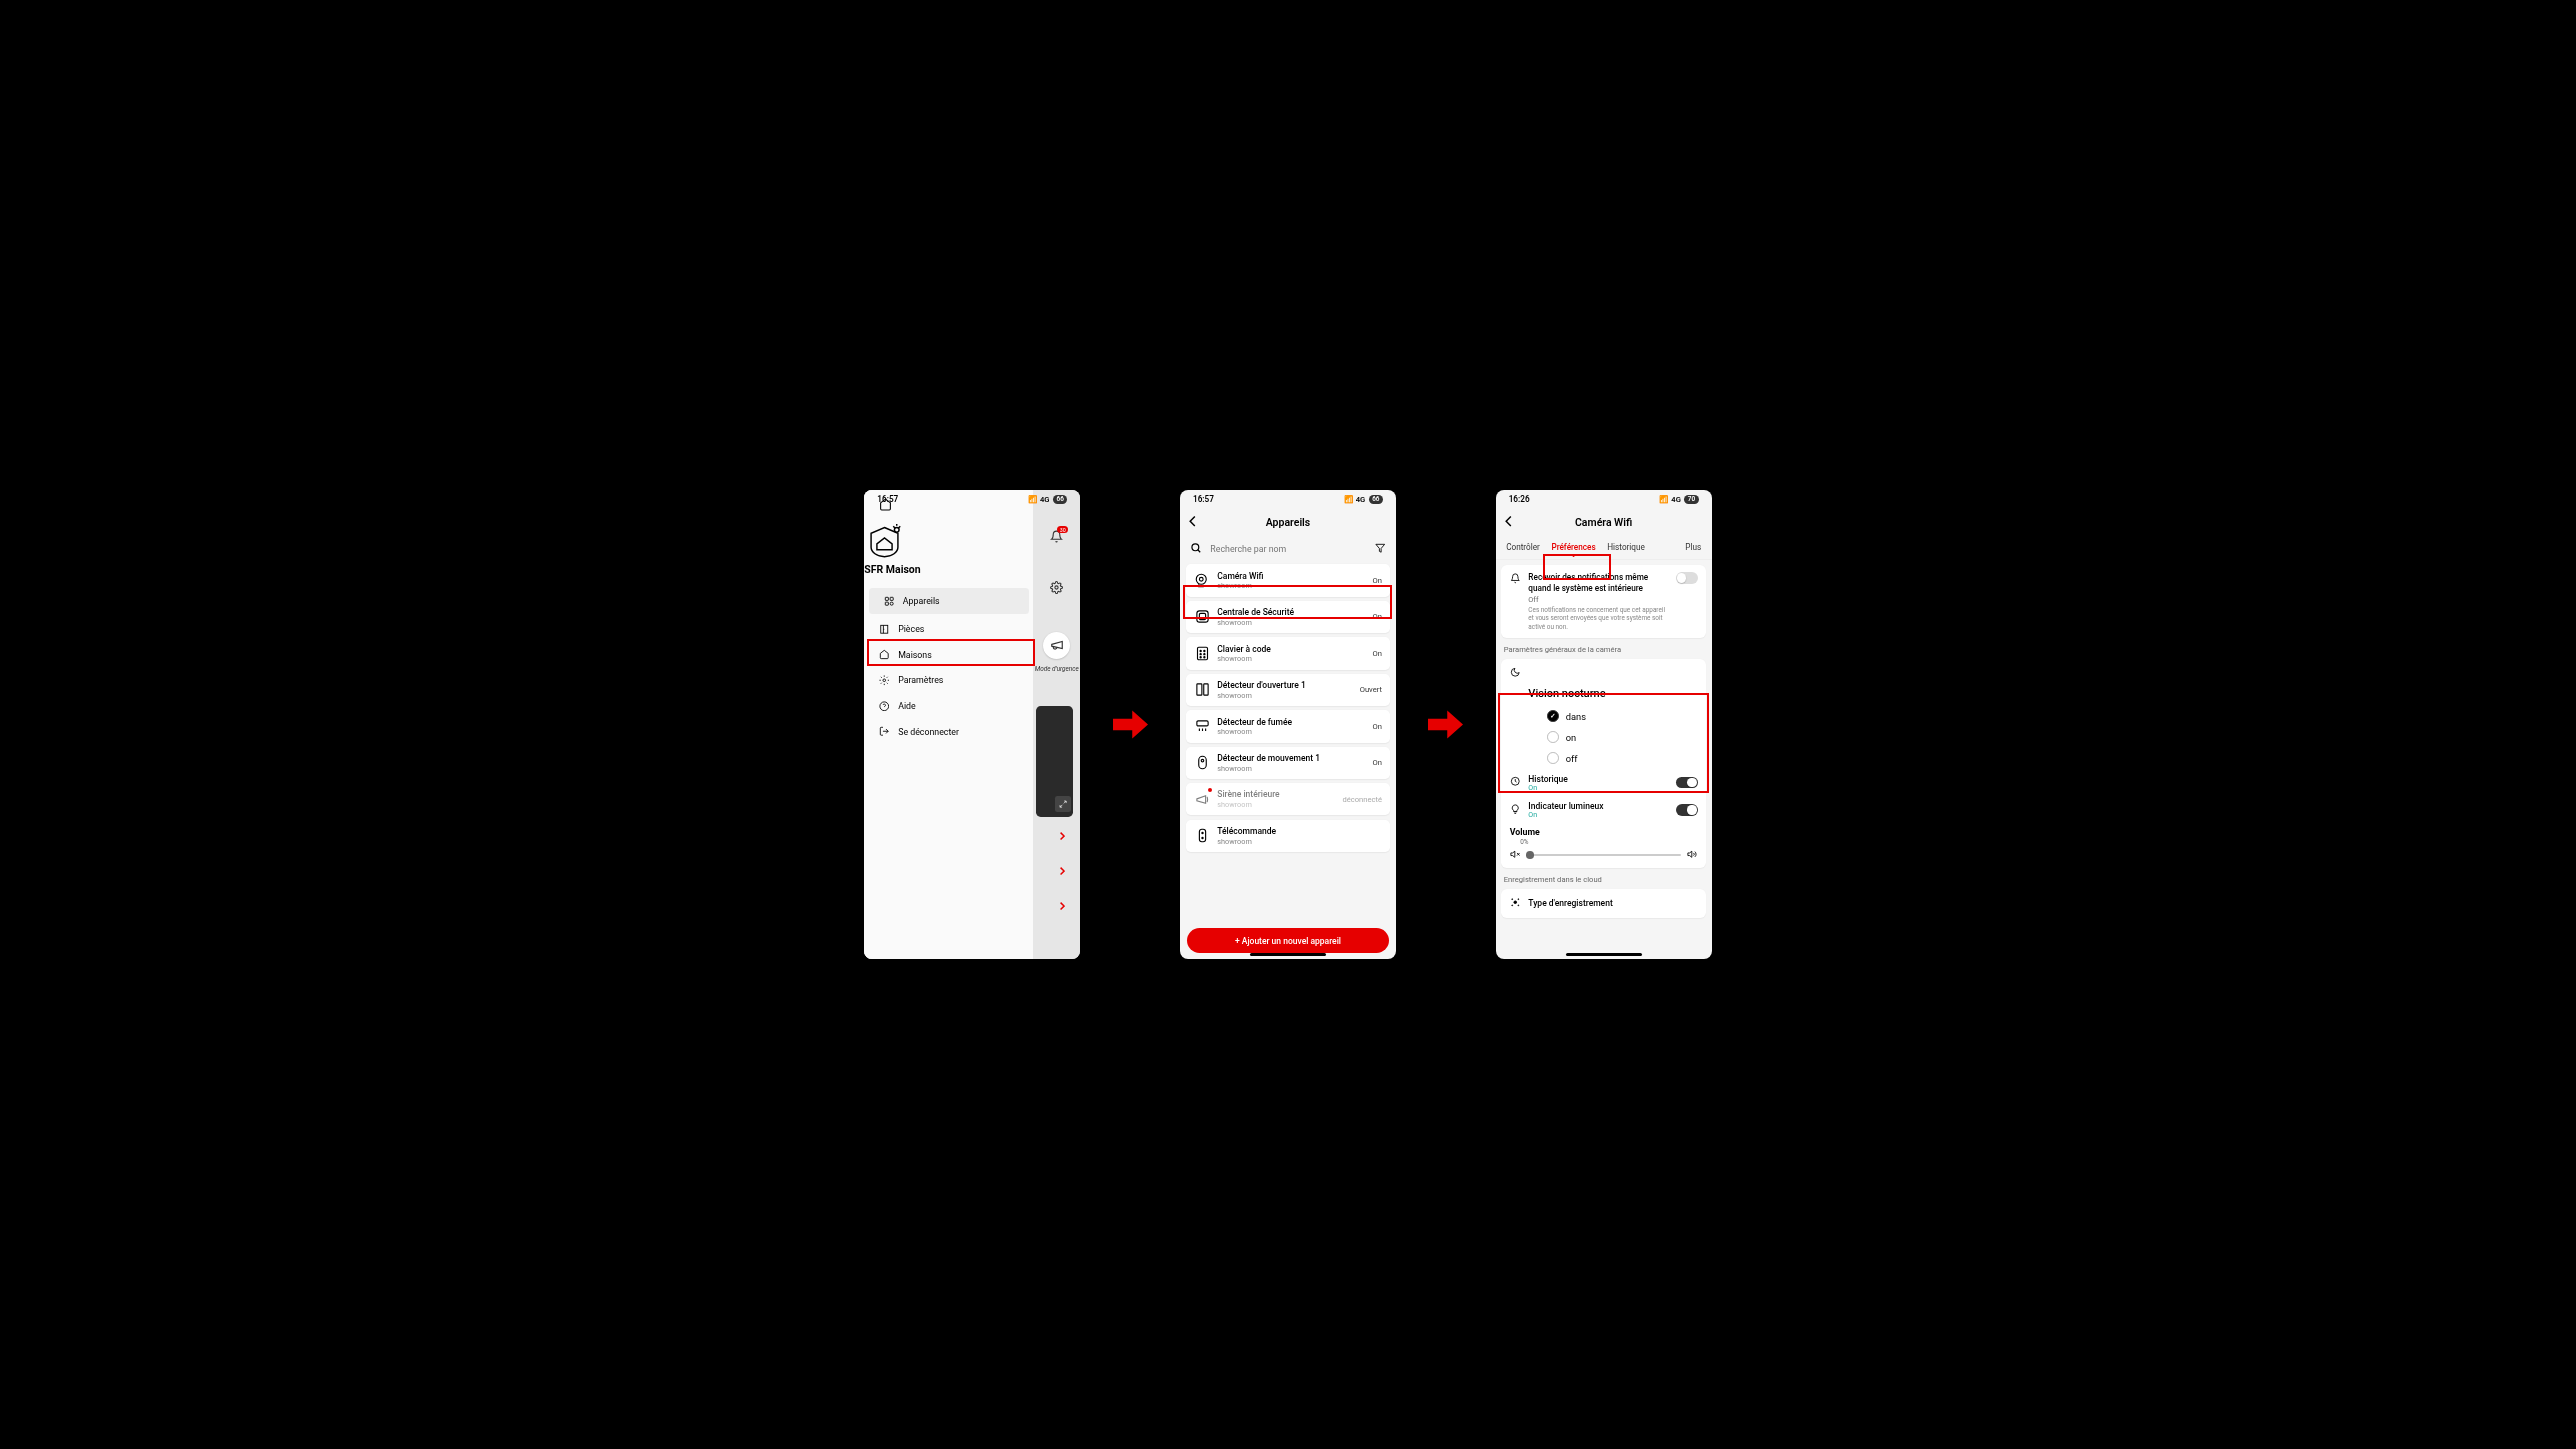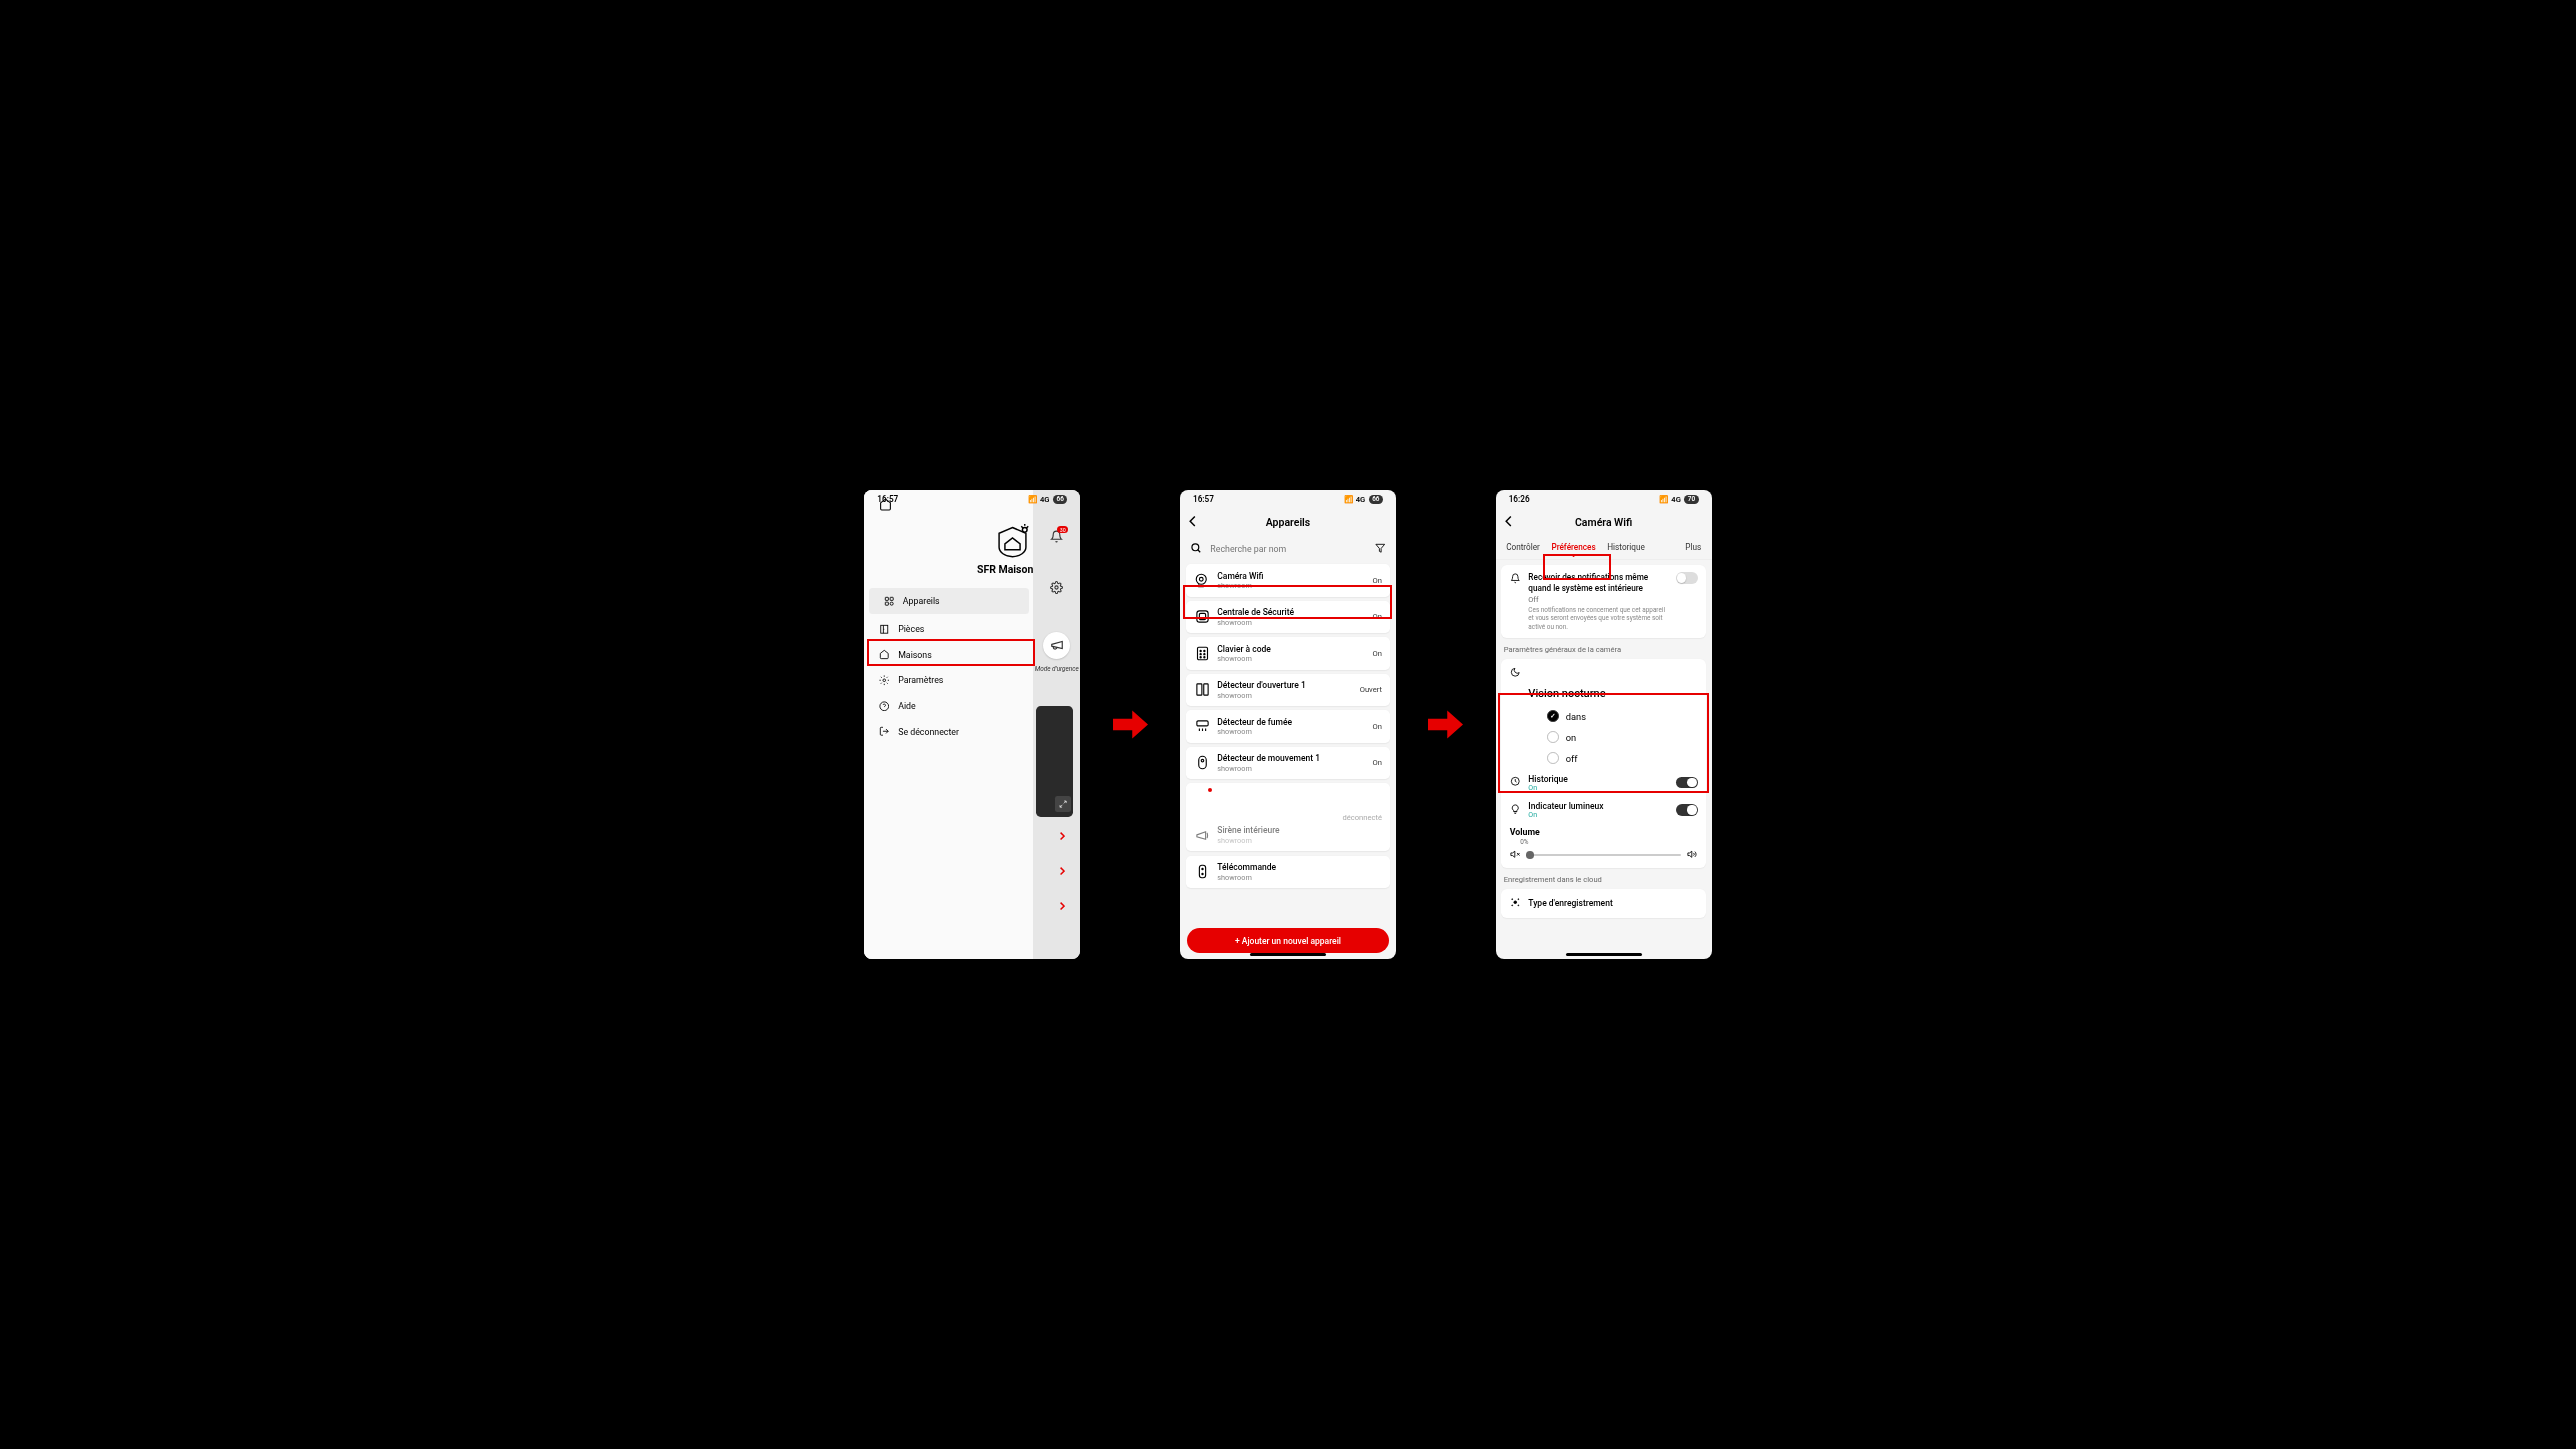--- a/index.html
+++ b/index.html
@@ -13,21 +13,21 @@
 .arrow svg { width: 100%; height: 100%; }
 .header { display: flex; align-items: center; justify-content: center; position: relative; height: 28px; }
 .header-back { position: absolute; left: 9.3px; font-size: 11.7px; }
 .header-title { font-size: 10.5px; font-weight: 600; }
 .home-indicator { position: absolute; bottom: 3.5px; left: 50%; transform: translateX(-50%); width: 76px; height: 2.3px; background: #000; border-radius: 1.8px; }
 
 .s1 { background: #f1f1f1; }
 .s1-drawer { position: absolute; left: 0; top: 0; width: 169px; height: 100%; background: #fafafa; z-index: 10; }
 .s1-bg { position: absolute; inset: 0; background: #e6e6e6; }
 .s1-status { position: relative; z-index: 20; }
-.s1-logo { display: flex; flex-direction: column; align-items: flex-end; padding: 10.5px 0 8.2px; }
+.s1-logo { display: flex; flex-direction: column; align-items: flex-start; padding: 10.5px 0 8.2px; }
 .s1-logo svg { width: 41px; height: 35px; }
 .s1-logo-title { font-size: 10.5px; font-weight: 700; margin-top: 4.7px; }
 .s1-home-ic { margin-left: 15px; margin-top: 8.2px; }
 .s1-menu { list-style: none; margin-top: 3.5px; }
 .s1-menu li { display: flex; align-items: center; gap: 8.2px; padding: 7px 14px; font-size: 8.8px; }
 .s1-menu li.active { background: #ececec; border-radius: 3.5px; margin: 2.3px 4.7px; }
 .s1-menu li .ic { width: 11.7px; height: 11.7px; display: flex; align-items: center; justify-content: center; }
 .highlight-box { border: 2.3px solid #e60000; position: absolute; pointer-events: none; z-index: 50; }
 .s1-bgcol { position: absolute; right: 0; top: 22px; width: 47px; height: calc(100% - 22px); display: flex; flex-direction: column; align-items: center; gap: 36px; padding-top: 17.5px; }
 .notif-badge { position: relative; }
@@ -41,21 +41,21 @@
 .s2-search { display: flex; align-items: center; padding: 5.8px 10.5px; gap: 8.2px; }
 .s2-search input { flex: 1; border: none; background: transparent; font-size: 8.8px; color: #888; outline: none; }
 .device-list { padding: 2.3px 5.8px; display: flex; flex-direction: column; gap: 4.1px; overflow-y: auto; flex: 1; }
 .device-card { background: #fff; border-radius: 4.7px; padding: 6.4px 8.2px; display: flex; align-items: center; gap: 7px; box-shadow: 0 0.6px 1.2px rgba(0,0,0,.06); position: relative; }
 .device-card .dic { width: 16.3px; height: 16.3px; display: flex; align-items: center; justify-content: center; }
 .device-card .dtxt { flex: 1; }
 .device-card .dname { font-size: 8.5px; font-weight: 500; }
 .device-card .droom { font-size: 7.3px; color: #888; margin-top: 0.6px; }
 .device-card .dstatus { font-size: 7.6px; color: #333; }
 .device-card .dstatus.disc { color: #aaa; }
-.device-card.disc .dic, .device-card.disc .dtxt { opacity: 0.5; margin-top: 36px; }
+.device-card.disc .dic, .device-card.disc .dtxt { opacity: 0.5; }
 .red-dot { position: absolute; top: 4.7px; left: 22px; width: 4.7px; height: 4.7px; background: #e60000; border-radius: 50%; }
 .add-btn { margin: 5.8px 7px; background: #e60000; color: #fff; border: none; border-radius: 13px; padding: 7.6px; font-size: 8.5px; font-weight: 500; }
 
 .tabs { display: flex; padding: 0 4.7px; border-bottom: 0.6px solid #eee; position: relative; }
 .tab { padding: 5.8px 5.8px 7px; font-size: 8.2px; color: #333; position: relative; }
 .tab.active { color: #e60000; font-weight: 500; }
 .tab.active::after { content: ""; position: absolute; bottom: 2.3px; left: 50%; transform: translateX(-50%); width: 2.9px; height: 2.9px; background: #e60000; border-radius: 50%; }
 .s3-body { flex: 1; overflow-y: auto; padding: 4.7px 5.8px; }
 .pref-card { background: #fff; border-radius: 5.8px; padding: 7px 8.2px; margin-bottom: 7px; box-shadow: 0 0.6px 1.2px rgba(0,0,0,.05); }
 .pref-row { display: flex; align-items: flex-start; gap: 7px; }

